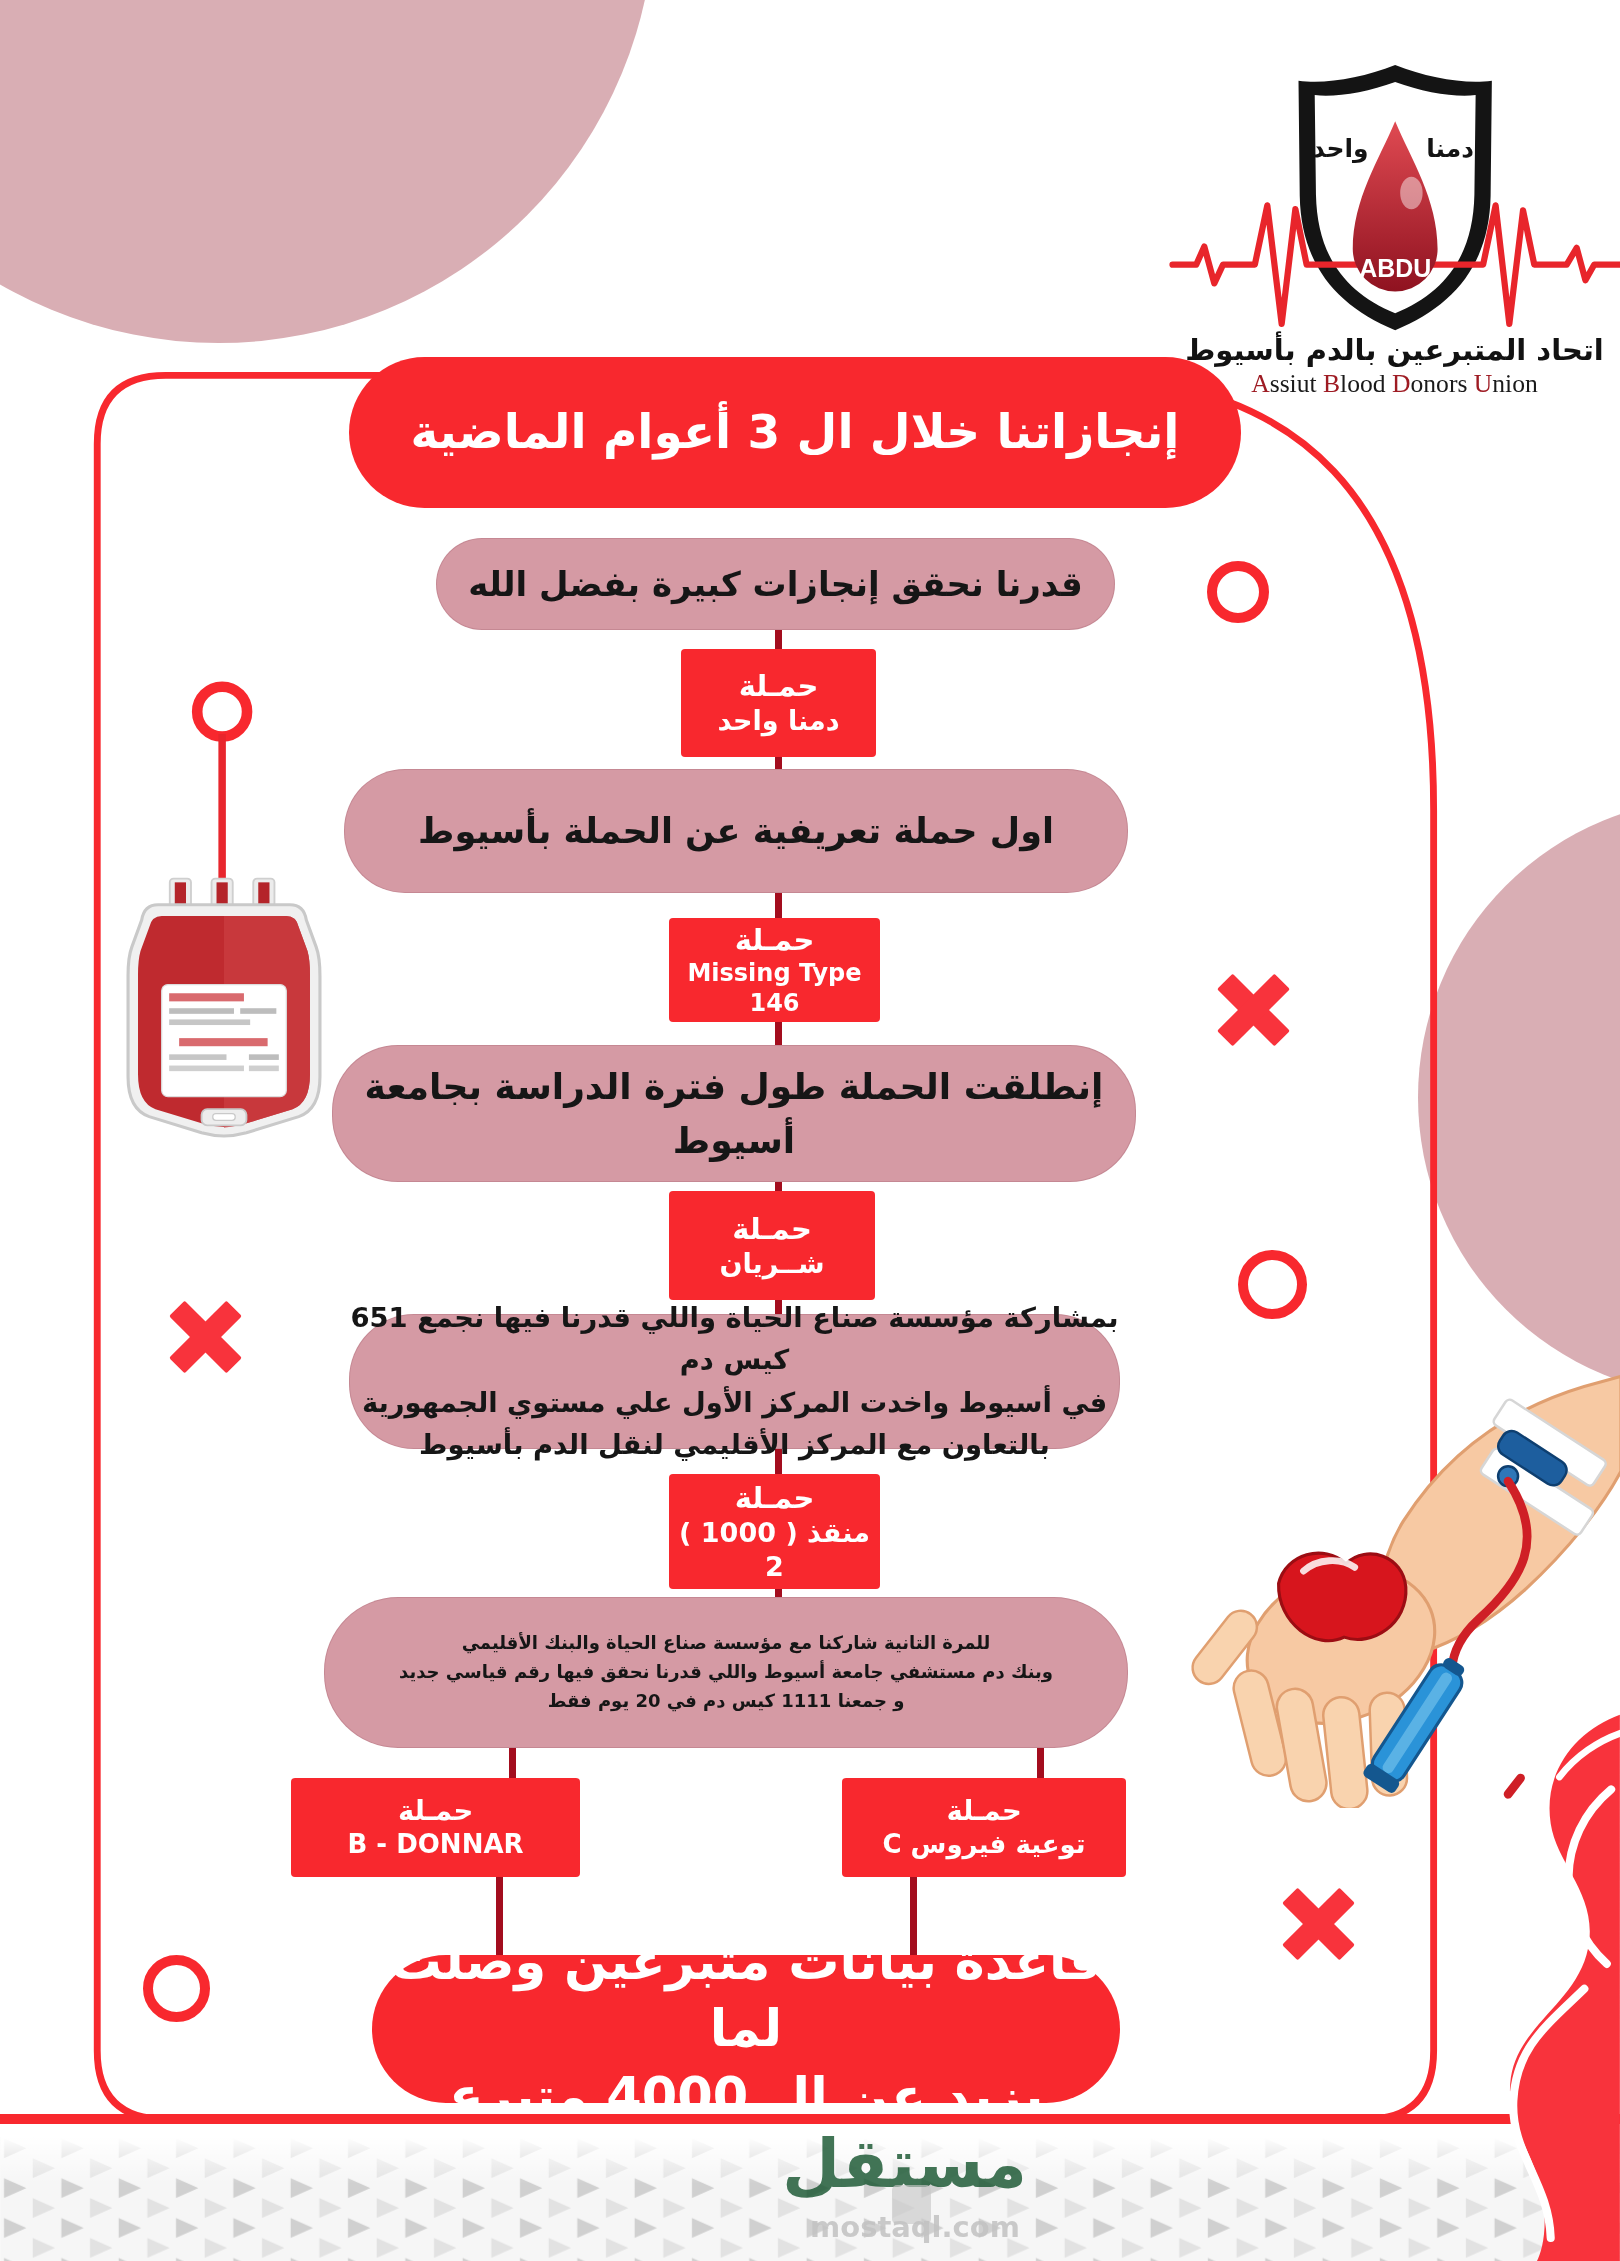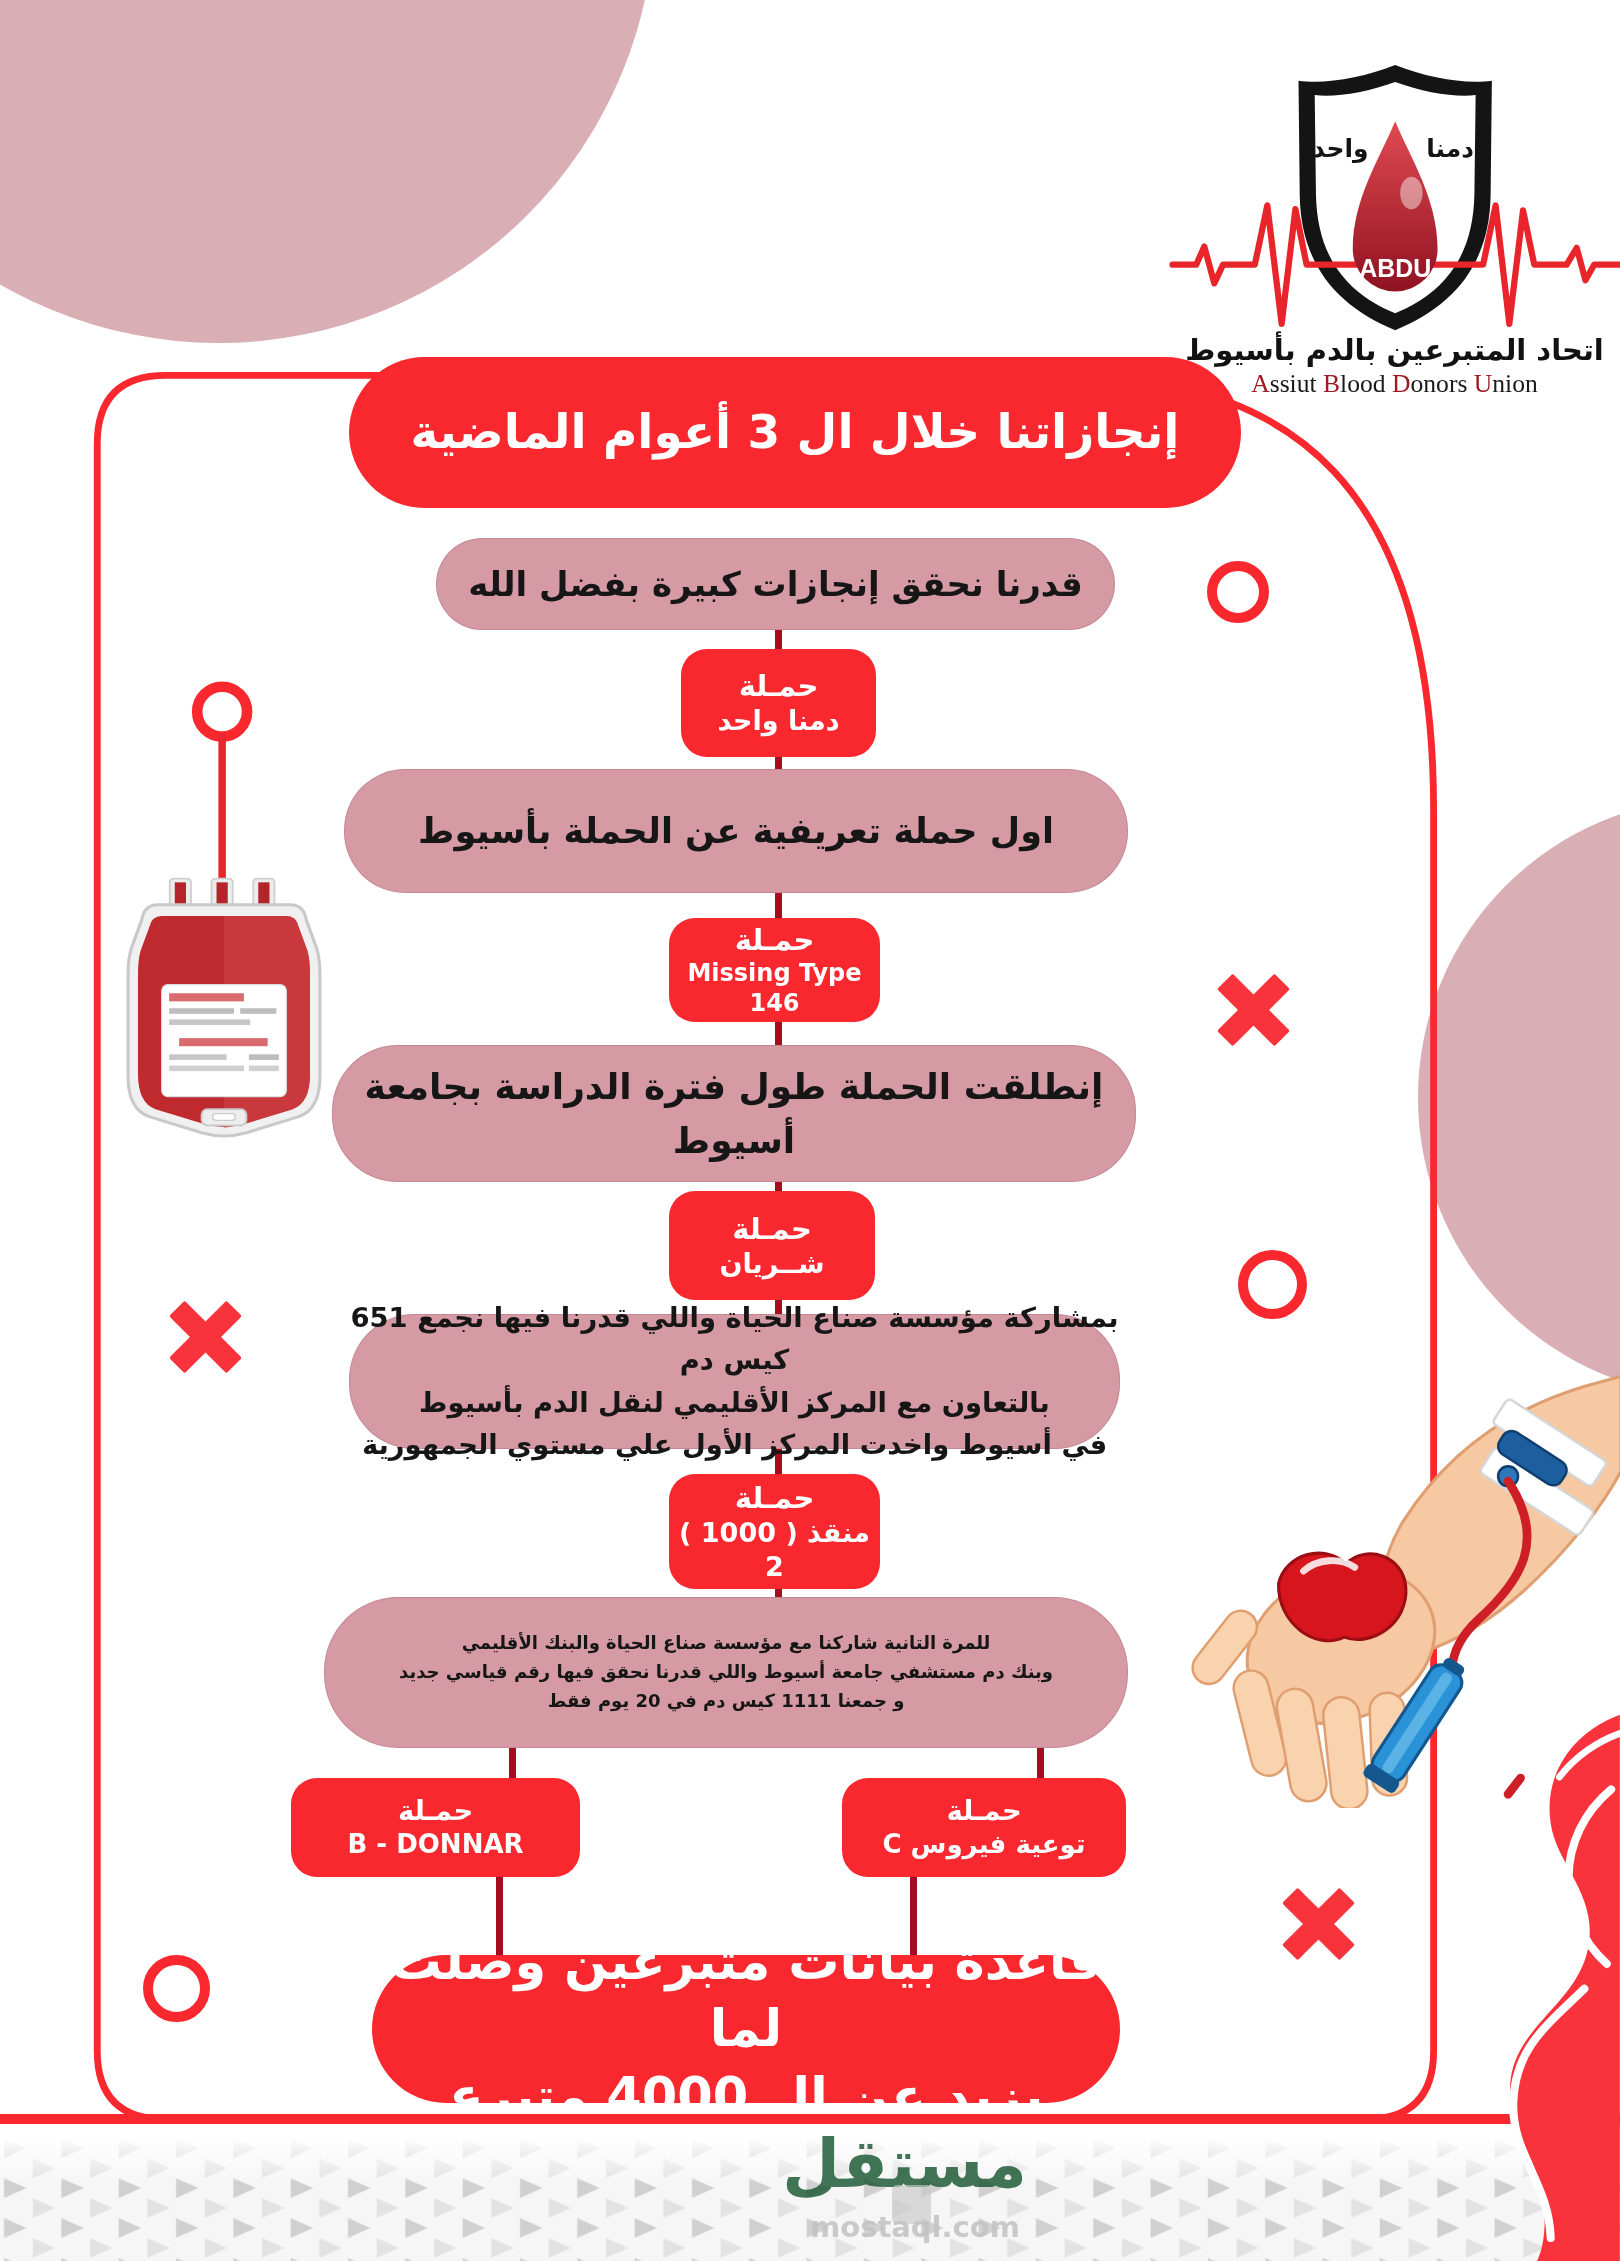--- a/index.html
+++ b/index.html
@@ -15,21 +15,21 @@
           border:1.9px solid rgba(130,55,70,0.18);}
   .conn{position:absolute;width:6.9px;background:#a30d1e;}
   
   .ring{position:absolute;border:10px solid #f8282e;border-radius:50%;box-sizing:border-box;background:transparent;}
   .xmark{position:absolute;width:81px;height:81px;}
   .xmark::before,.xmark::after{content:"";position:absolute;left:0;top:30px;width:81px;height:22px;
           background:#f8333c;border-radius:1.9px;}
   .xmark::before{transform:rotate(45deg);}
   .xmark::after{transform:rotate(-45deg);}
   .titlebox{border-radius:76px;font-size:47px;letter-spacing:0.6px;align-items:center;}
-  .badge{border-radius:26px;}
+  .badge{border-radius:4px;}
   .badge .l1{font-size:29px;}
   .badge .l2{font-size:27px;}
   .finalbox{border-radius:75px;font-size:51px;line-height:1.32;}
   .wm-brand{position:absolute;color:#14532d;opacity:.8;font-size:67px;font-weight:bold;}
   .wm-box{position:absolute;width:39px;height:39px;background:#c7c7c7;opacity:.65;border-radius:5px;}
   .wm-domain{position:absolute;color:#c2c2c2;opacity:.85;font-size:29px;font-weight:bold;font-family:"DejaVu Sans",sans-serif;}
   .rule{position:absolute;left:0;top:2114px;width:1620px;height:10px;background:#f8282e;}
   
   .org-ar{position:absolute;left:1172px;top:333px;width:445px;text-align:center;font-size:29px;
           font-weight:bold;color:#121212;}
@@ -97,22 +97,22 @@
   <div class="pinkpill" style="left:332px;top:1045px;width:802px;height:135px;border-radius:66px;font-size:36px;">
     <div>إنطلقت الحملة طول فترة الدراسة بجامعة أسيوط</div>
   </div>
 
   <div class="redbox badge" style="left:669px;top:1191px;width:206px;height:109px;">
     <div class="l1">حمـلة</div>
     <div class="l2">شــريان</div>
   </div>
   <div class="pinkpill" style="left:349px;top:1314px;width:769px;height:133px;border-radius:65px;font-size:27.4px;line-height:1.55;">
     <div>بمشاركة مؤسسة صناع الحياة واللي قدرنا فيها نجمع 651 كيس دم</div>
+    <div>في أسيوط واخدت المركز الأول علي مستوي الجمهورية</div>
     <div>بالتعاون مع المركز الأقليمي لنقل الدم بأسيوط</div>
-    <div>في أسيوط واخدت المركز الأول علي مستوي الجمهورية</div>
   </div>
 
   <div class="redbox badge" style="left:669px;top:1474px;width:211px;height:115px;">
     <div class="l1">حمـلة</div>
     <div class="l2">منقذ ( 1000 ) 2</div>
   </div>
   <div class="pinkpill" style="left:324px;top:1597px;width:802px;height:149px;border-radius:74px;font-size:18px;line-height:1.6;">
     <div>للمرة التانية شاركنا مع مؤسسة صناع الحياة والبنك الأقليمي</div>
     <div>وبنك دم مستشفي جامعة أسيوط واللي قدرنا نحقق فيها رقم قياسي جديد</div>
     <div>و جمعنا 1111 كيس دم في 20 يوم فقط</div>

